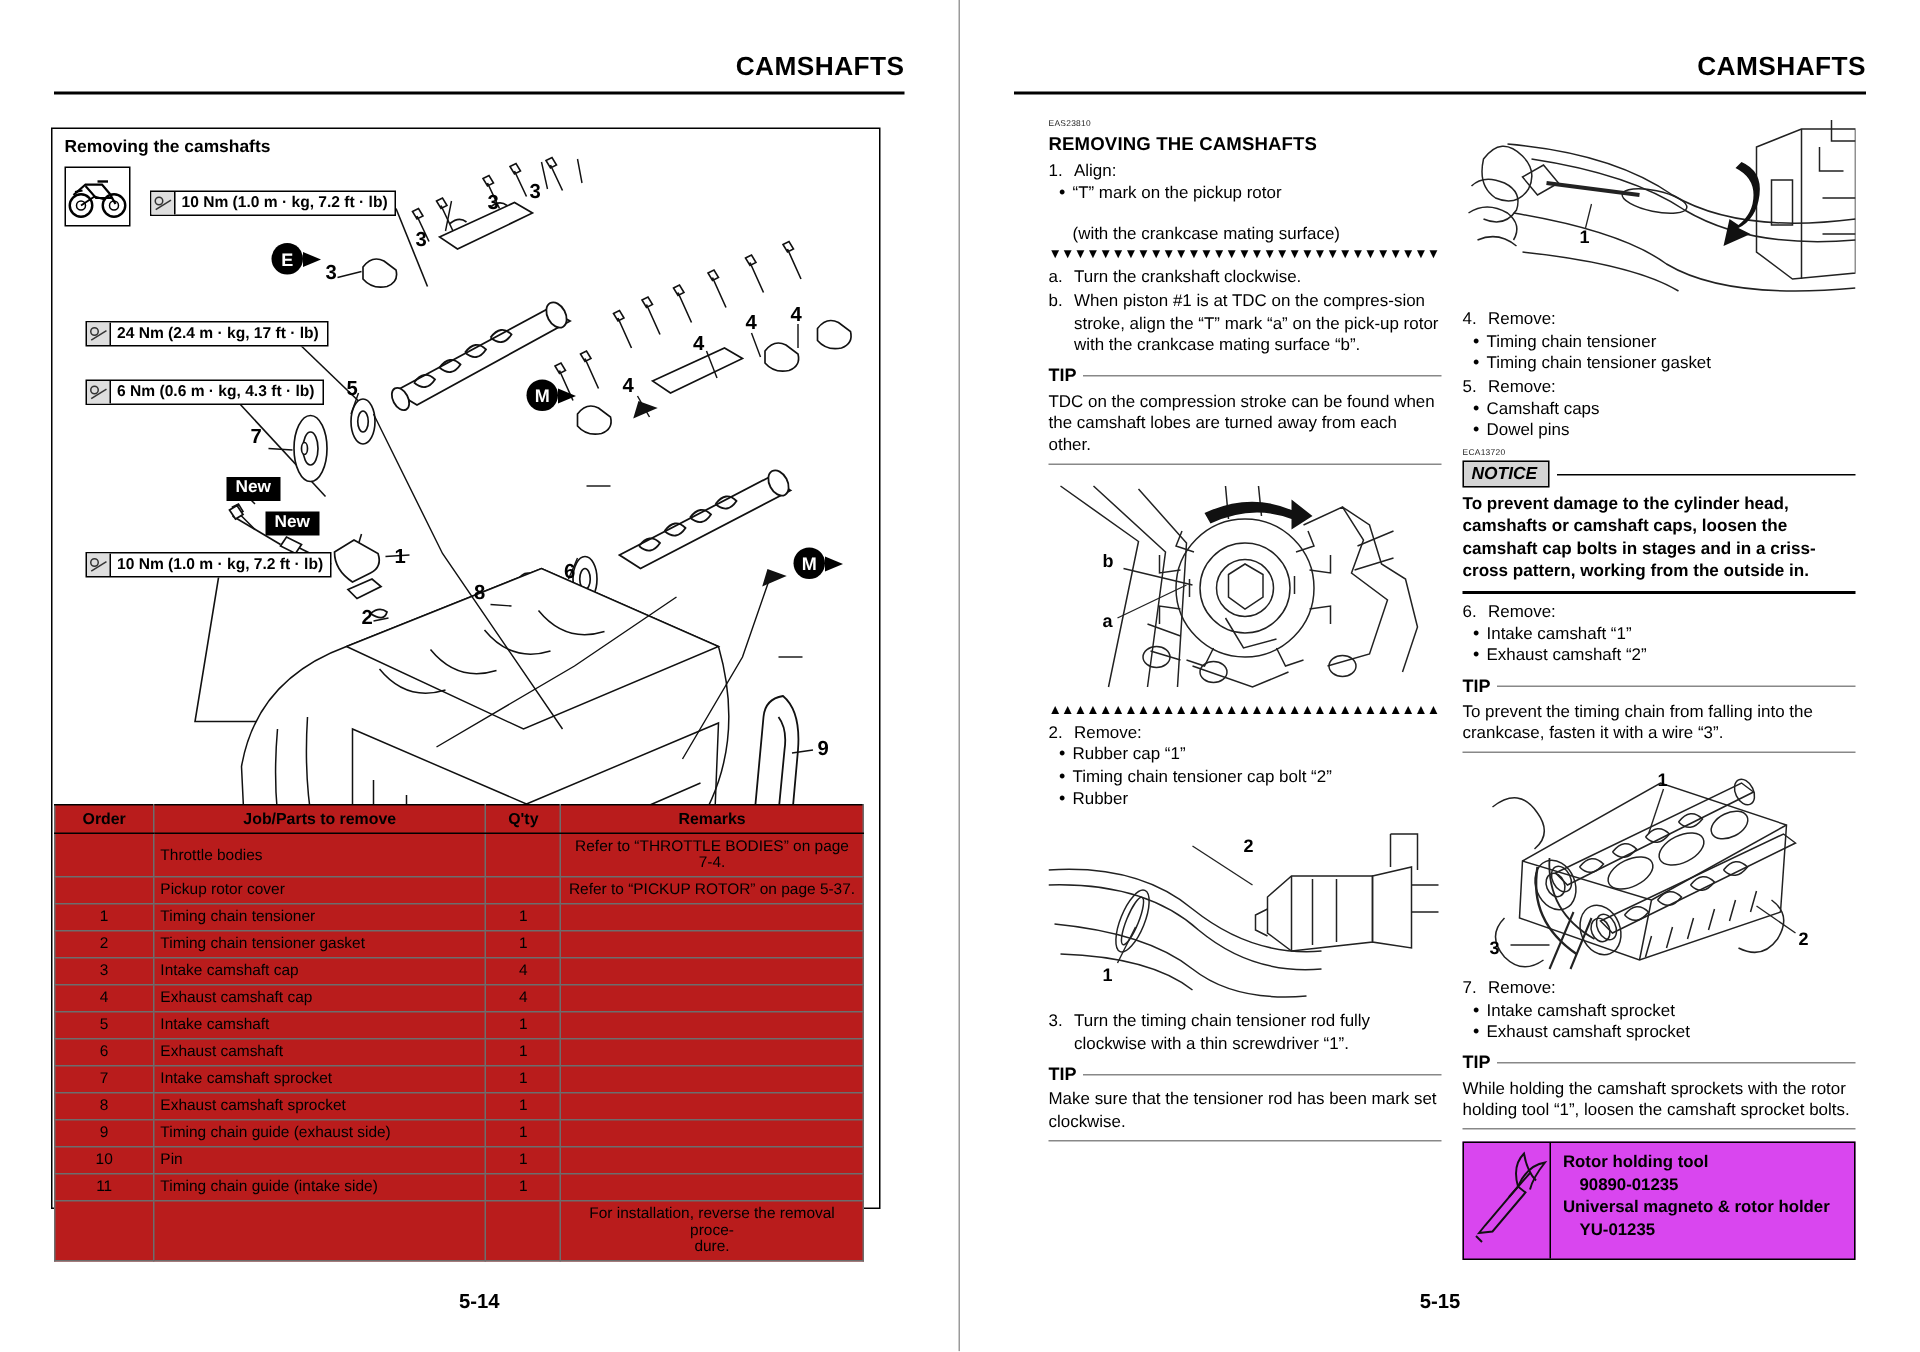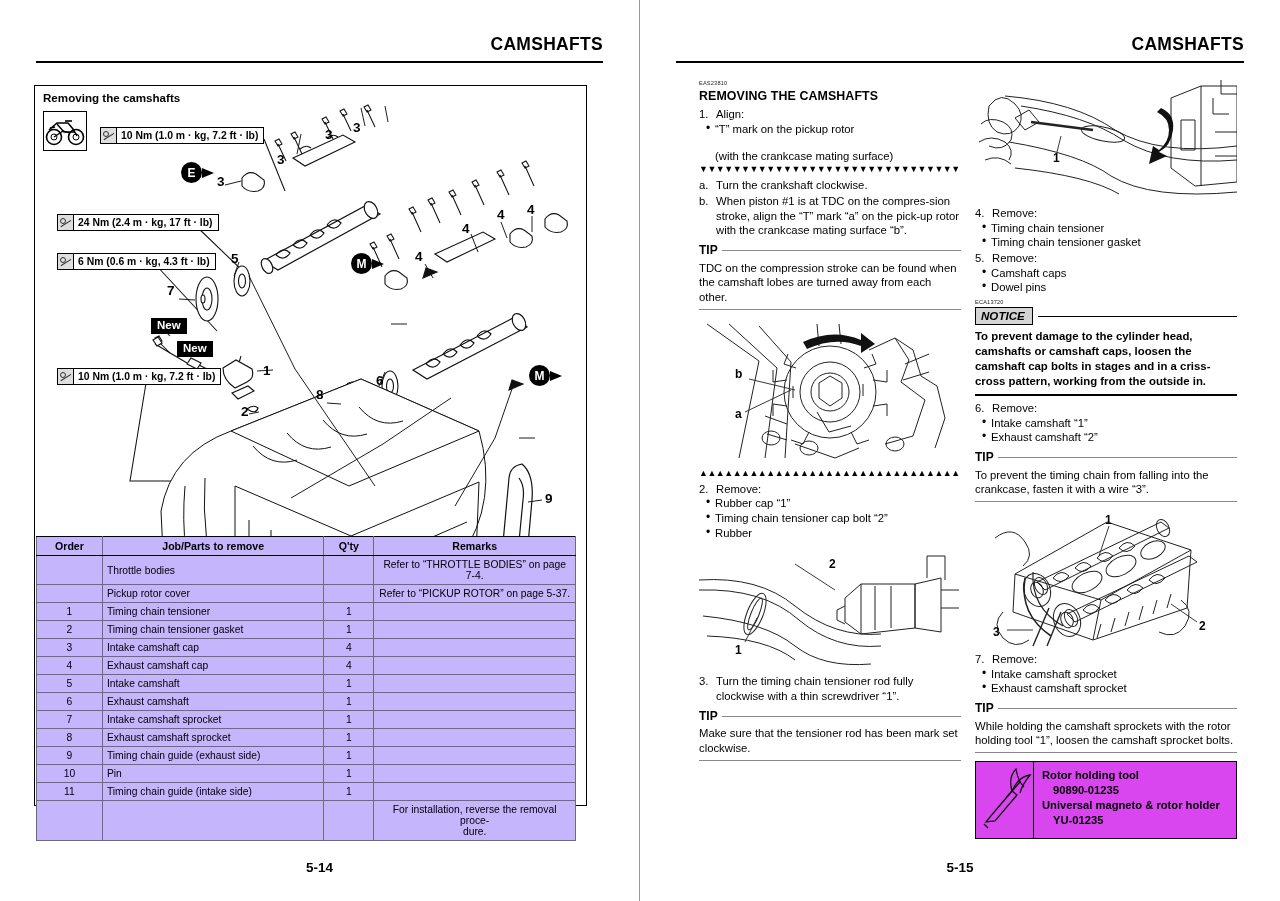--- a/index.html
+++ b/index.html
@@ -153,21 +153,21 @@
 
   svg.art { position: absolute; left: 0; top: 0; overflow: visible; }
 
   
   .parts-table {
     position: absolute;
     left: 36px; top: 536px;
     width: 540px;
     border-collapse: collapse;
     font-size: 10.3px;
-    background: #c4b5fd;
+    background: #b91c1c;
   }
   .parts-table th, .parts-table td {
     border: 1px solid #6d6d6d;
     padding: 3px 4px;
     vertical-align: middle;
     height: 17px;
   }
   .parts-table thead th {
     text-align: center;
     font-weight: bold;

